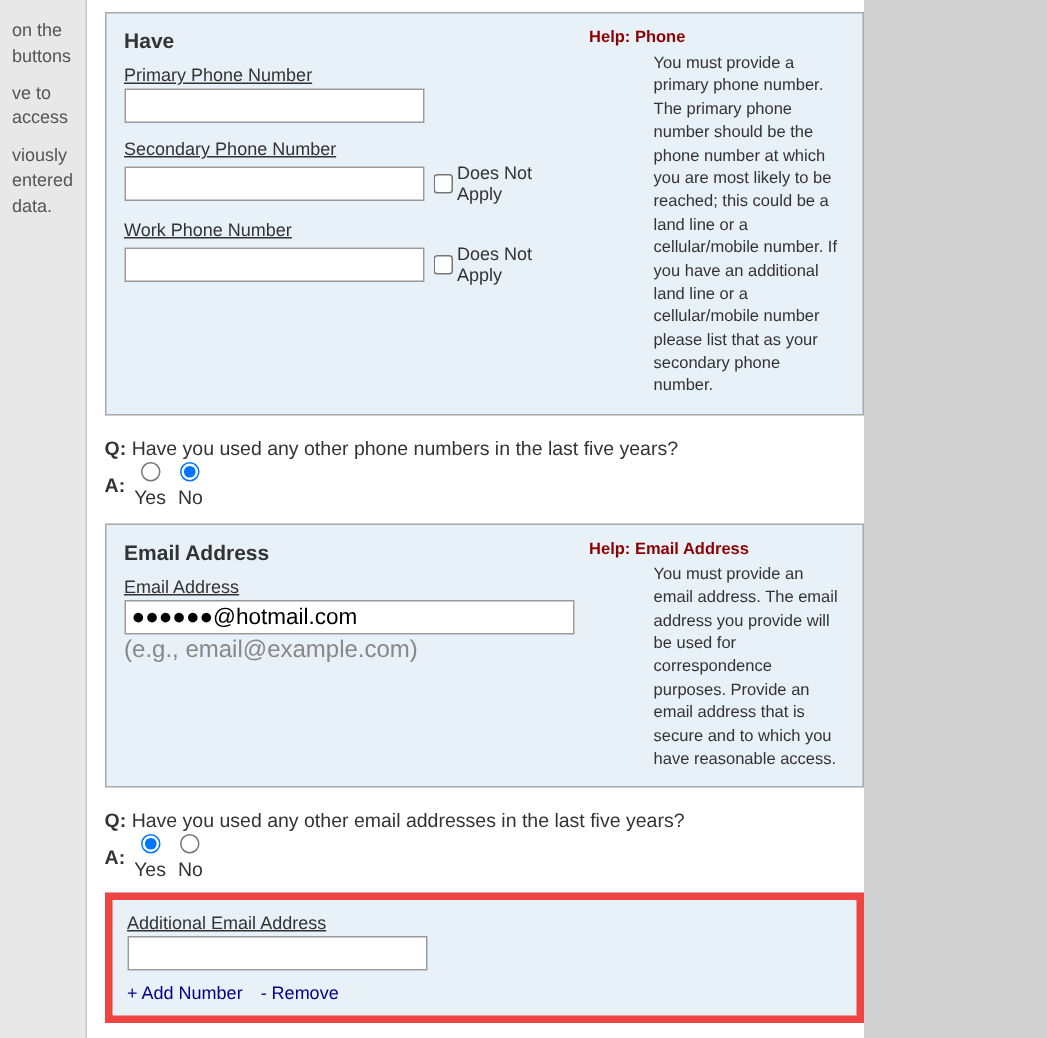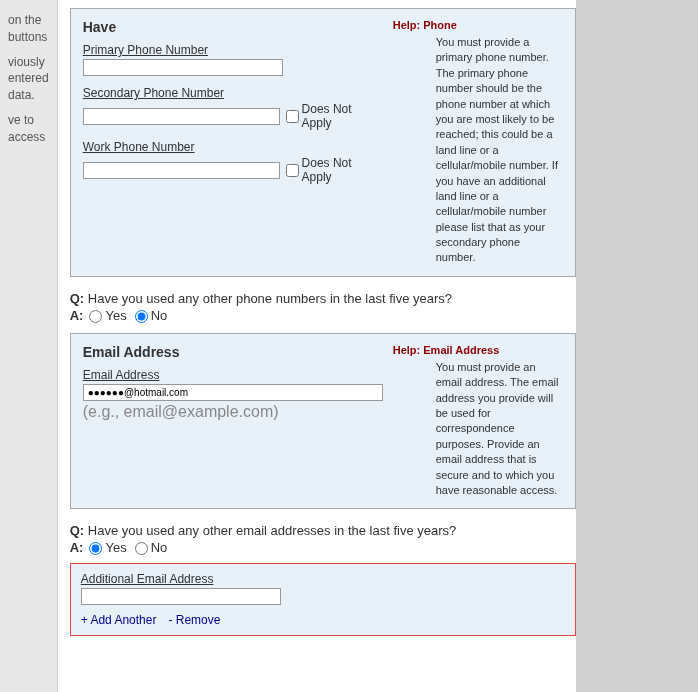--- a/index.html
+++ b/index.html
@@ -63,21 +63,21 @@
       text-decoration: underline;
     }
     .field-row {
       display: flex;
       align-items: center;
       gap: 6px;
     }
     .text-input {
       border: 1px solid #999;
       padding: 2px 4px;
-      font-size: 10px;
+      font-size: 15px;
       background: #fff;
     }
     .input-primary {
       width: 200px;
     }
     .input-secondary {
       width: 200px;
     }
     .input-work {
       width: 200px;
@@ -109,23 +109,24 @@
       font-weight: bold;
       color: #333;
     }
     .radio-group {
       display: flex;
       align-items: center;
       gap: 8px;
     }
     .radio-option {
       display: flex;
-      align-items: flex-end;
+      align-items: center;
       gap: 3px;
       font-size: 13px;
+      flex-direction: column;
     }
     .placeholder-hint {
       font-size: 16px;
       color: #888;
       margin-top: 2px;
     }
     .content-and-help {
       display: flex;
       gap: 0;
     }
@@ -158,35 +159,35 @@
       color: #00008b;
       text-decoration: none;
       cursor: pointer;
     }
     .remove-link {
       color: #00008b;
       text-decoration: none;
       cursor: pointer;
     }
     .addl-email-box {
-      border: 1px solid #ef4444;
+      border: 5px solid #ef4444;
       background: #e8f0f8;
       padding: 8px 10px;
       margin-top: 8px;
     }
   </style>
 </head>
 <body>
 
 <div class="page-wrapper">
 
   <div class="left-sidebar">
     <div class="sidebar-text">on the buttons</div>
+    <div class="sidebar-text">ve to access</div>
     <div class="sidebar-text">viously entered data.</div>
-    <div class="sidebar-text">ve to access</div>
   </div>
 
   <div class="main-content">
 
     <div class="section-box">
       <div class="content-and-help">
         <div class="form-area">
           <div class="section-title">Have</div>
 
           <div class="field-group">
@@ -280,20 +281,20 @@
             <input type="radio" name="email_other" value="No" style="">
             <span>No</span>
           </label>
         </div>
       </div>
 
       <div class="addl-email-box">
         <label class="field-label">Additional Email Address</label>
         <input type="text" class="text-input input-addl-email" value="" style="">
         <div class="add-remove-row">
-          <a class="add-link">+ Add Another</a>
+          <a class="add-link">+ Add Number</a>
           <a class="remove-link">- Remove</a>
         </div>
       </div>
     </div>
 
   </div>
 </div>
 
 </body></html>

